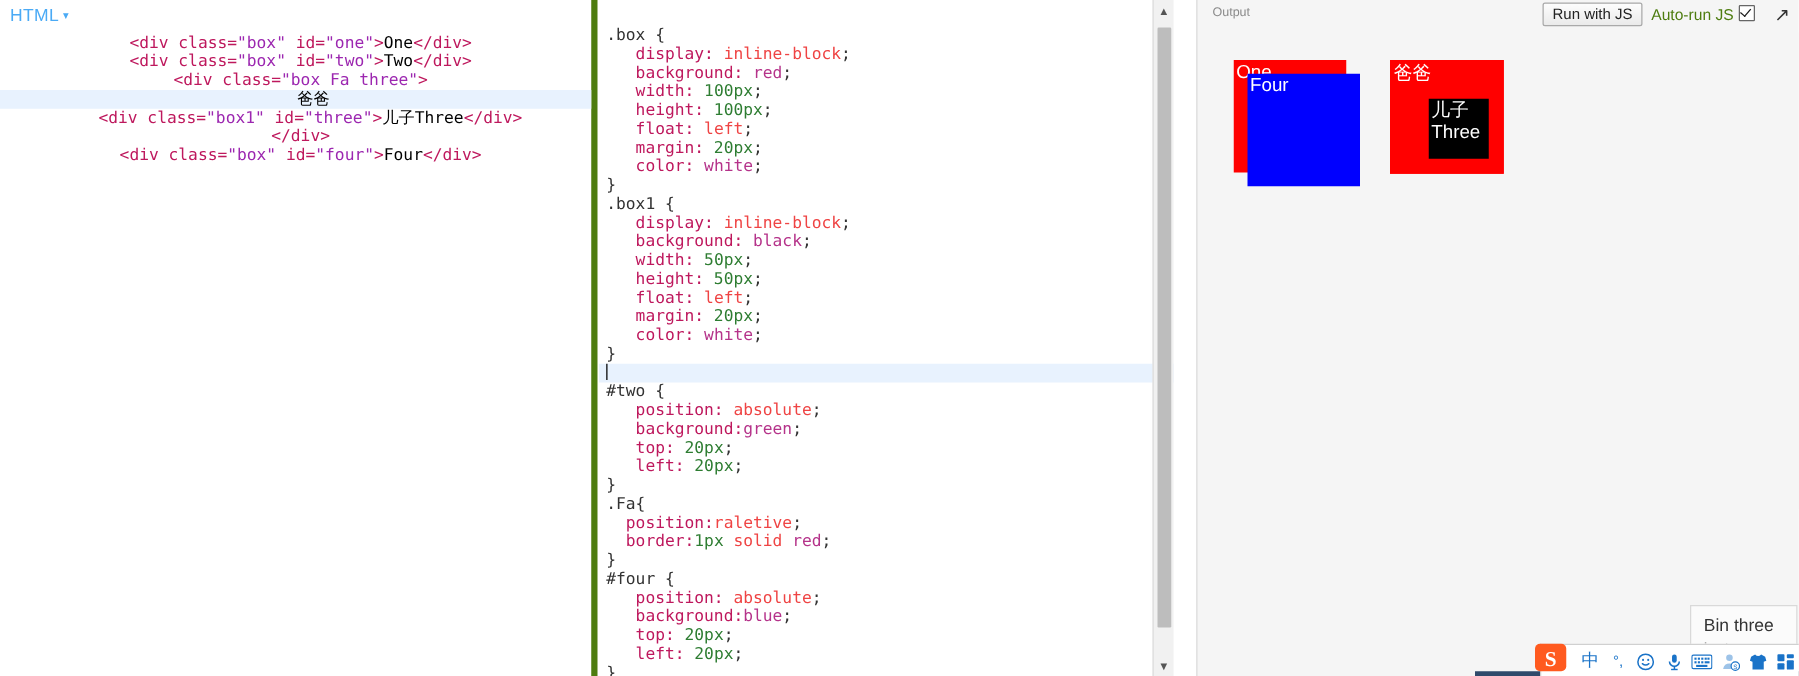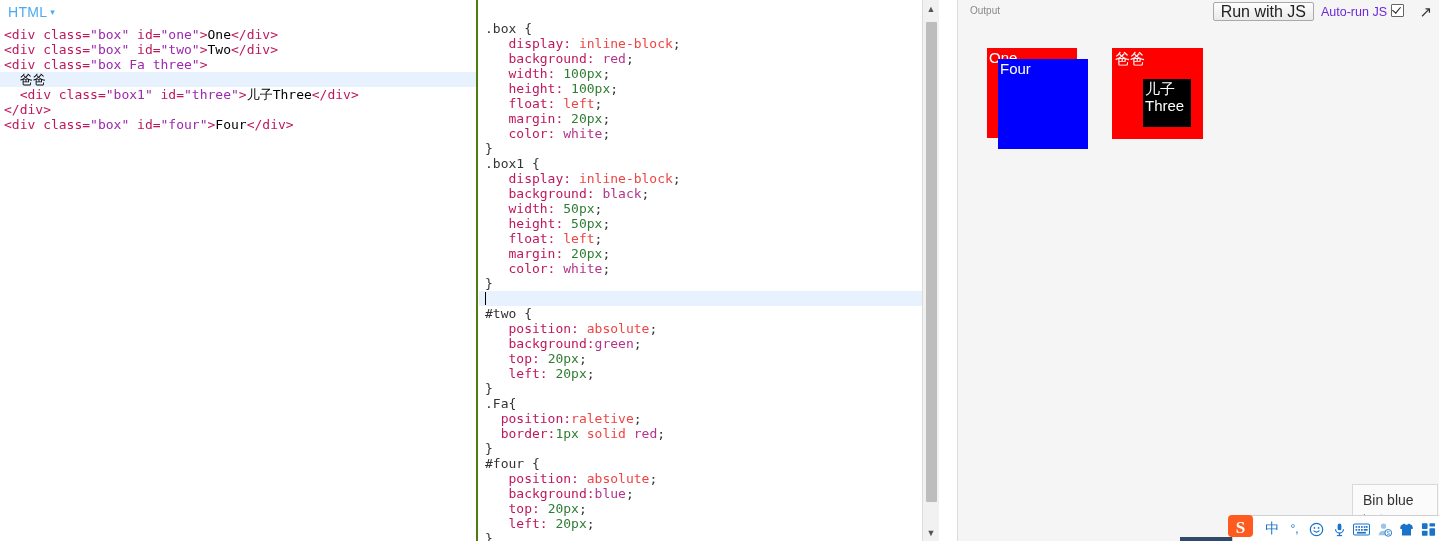--- a/index.html
+++ b/index.html
@@ -13,23 +13,24 @@
     position: relative;
     width: 1439px; height: 541px;
     overflow: hidden;
   }
 
   
   .panel-html {
     position: absolute; left: 0; top: 0;
     width: 478px; height: 541px;
     background: #ffffff;
-    border-right: 2px solid #4d7c0f;
-    box-sizing: border-box;
-    overflow: hidden;
+    border-right: 5px solid #4d7c0f;
+    box-sizing: border-box;
+    overflow: hidden;
+    text-align: center;
   }
   .panel-css {
     position: absolute; left: 479px; top: 0;
     width: 460px; height: 541px;
     background: #ffffff;
     box-sizing: border-box;
     overflow: hidden;
   }
   .panel-output {
     position: absolute; left: 957px; top: 0;
@@ -136,32 +137,32 @@
     width: 482px; height: 26px;
   }
   .out-title {
     position: absolute; left: 12px; top: 5px;
     font-size: 10px; color: #8a8a8a;
   }
   .btn-run {
     position: absolute; right: 126px; top: 2px;
     height: 19px;
     padding: 0 7px;
-    font-size: 16px;
+    font-size: 12px;
     color: #222;
     background: linear-gradient(#fdfdfd, #eaeaea);
     border: 1px solid #a9a9a9;
     border-radius: 2px;
     line-height: 17px;
     cursor: pointer;
     font-family: "Liberation Sans", sans-serif;
   }
   .autorun {
     position: absolute; right: 36px; top: 4px;
-    font-size: 12.5px; color: #6d28d9;
+    font-size: 12.5px; color: #4d7c0f;
     white-space: nowrap;
   }
   .autorun .chk {
     display: inline-block;
     width: 11px; height: 11px;
     border: 1px solid #666;
     background: #fff;
     vertical-align: -1px;
     margin-left: 4px;
     position: relative;
@@ -327,21 +328,21 @@
       <div class="rbox" id="box-fa">
         <span class="txt">爸爸</span>
         <div id="box-three">
           <span class="txt">儿子Three</span>
         </div>
       </div>
     </div>
   </div>
 
   <div class="bin-info">
-    <div class="bi-title">Bin blue</div>
+    <div class="bi-title">Bin three</div>
     <div class="bi-sub">just now</div>
   </div>
 
   <div class="ime-bar-bg"></div>
   <div class="ime-bar">
     <div class="ime-item first">
       <span style="font-size:14px;color:#1a73c8;">中</span>
     </div>
     <div class="ime-item">
       <span style="font-size:12px;color:#1a73c8;">°,</span>

